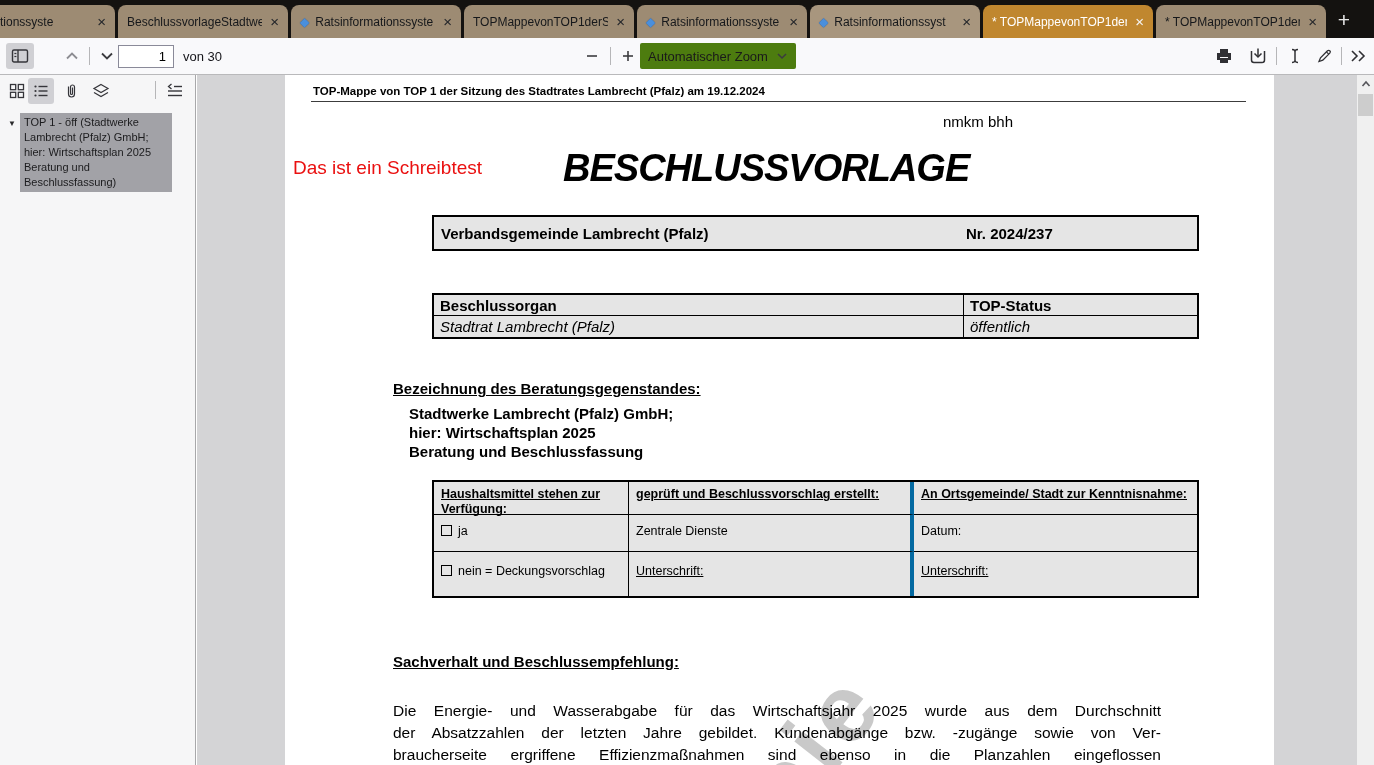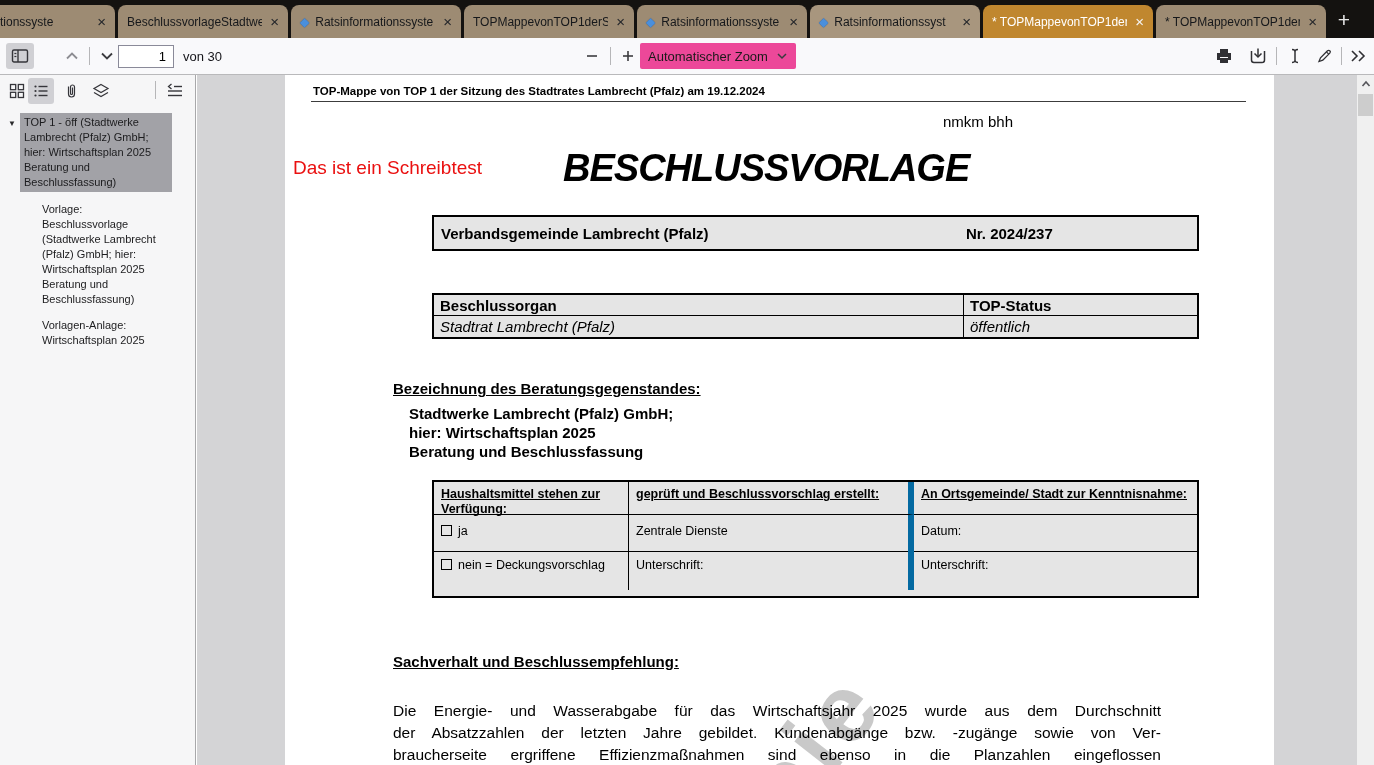--- a/index.html
+++ b/index.html
@@ -26,21 +26,21 @@
   #new-tab-btn{flex:none;width:30px;height:30px;margin-bottom:2px;color:#e6e6e6;font-size:21px;line-height:28px;text-align:center;cursor:pointer;}
 
   
   #pdftoolbar{position:absolute;top:38px;left:0;width:1374px;height:37px;background:var(--toolbar_bg);border-bottom:1px solid #b9b9bb;}
   .tbtn{position:absolute;top:5px;width:28px;height:26px;border-radius:3px;display:flex;align-items:center;justify-content:center;cursor:pointer;}
   .tbtn.pressed{background:#d0d0d4;}
   .tdivider{position:absolute;top:9px;width:1px;height:18px;background:#b6b6b8;}
   #page-input{position:absolute;left:118px;top:7px;width:56px;height:23px;border:1px solid #8a8a99;background:#fff;
               font-size:13px;text-align:right;padding-right:7px;font-family:"Liberation Sans",sans-serif;}
   #page-count{position:absolute;left:183px;top:11px;font-size:13px;color:#15151a;}
-  #zoom-select{position:absolute;left:640px;top:5px;width:156px;height:26px;background:#ec4899;border-radius:2px;
+  #zoom-select{position:absolute;left:640px;top:5px;width:156px;height:26px;background:#4d7c0f;border-radius:2px;
                display:flex;align-items:center;padding:0 8px;gap:8px;cursor:pointer;}
   #zoom-select span.zlabel{flex:1;font-size:13px;color:#1a1a1a;}
   svg.icon{display:block;}
 
   
   #sidebar{position:absolute;top:75px;left:0;width:196px;height:690px;background:#f6f6f7;border-right:1px solid #a8a8aa;overflow:hidden;}
   #sidebar-toolbar{position:relative;height:32px;}
   .sbtn{position:absolute;top:3px;width:26px;height:26px;border-radius:3px;display:flex;align-items:center;justify-content:center;cursor:pointer;}
   .sbtn.pressed{background:#d0d0d4;}
   #outline{padding:6px 4px 0 8px;font-size:11px;line-height:15px;color:#1c1c1e;}
@@ -74,25 +74,25 @@
   #table2 .r2{top:21px;height:21px;font-style:italic;}
 
   #subject-heading{left:108px;top:305px;font-size:15px;font-weight:bold;text-decoration:underline;white-space:nowrap;}
   #subject-lines{left:108px;top:329px;font-size:15px;font-weight:bold;line-height:19px;white-space:nowrap;margin-left:16px;}
   #subject-lines div{position:static;}
 
   #table3{left:108px;top:405px;width:767px;height:118px;}
   #table3 .t3cell{position:absolute;font-size:12.5px;padding:5px 7px;line-height:15px;}
   #table3 .thdr{font-weight:bold;text-decoration:underline;}
   #table3 .col1{left:0;width:195px;border-right:1px solid #000;}
-  #table3 .col2{left:195px;width:285px;border-right:6px solid #0369a1;}
+  #table3 .col2{left:195px;width:285px;border-right:4px solid #0369a1;}
   #table3 .col3{left:480px;width:283px;}
   #table3 .row1{top:0;height:33px;border-bottom:1px solid #000;}
   #table3 .row2{top:33px;height:37px;border-bottom:1px solid #000;padding-top:9px;}
-  #table3 .row3{top:64px;height:44px;padding-top:12px;}
+  #table3 .row3{top:70px;height:44px;padding-top:12px;text-decoration:underline;}
   .checkbox{display:inline-block;position:static !important;width:11px;height:11px;border:1.5px solid #000;vertical-align:-1px;margin-right:6px;}
 
   #section-heading{left:108px;top:578px;font-size:15px;font-weight:bold;text-decoration:underline;white-space:nowrap;}
   #paragraph{left:108px;top:625px;width:768px;font-size:15.5px;line-height:22px;color:#000;}
   #paragraph div{position:static;text-align:justify;text-align-last:justify;white-space:nowrap;}
   #watermark{left:350px;top:810px;font-size:96px;font-weight:bold;color:var(--watermark_gray);opacity:.8;
              letter-spacing:6px;transform:rotate(-52deg);transform-origin:0 0;white-space:nowrap;}
 
   
   #scrollbar{position:absolute;top:75px;right:0;width:17px;height:690px;background:#f0f0f0;}
@@ -258,24 +258,20 @@
           <line x1="2" y1="8" x2="16" y2="8" stroke="#35353a" stroke-width="1.4"></line>
           <line x1="2" y1="12.5" x2="16" y2="12.5" stroke="#35353a" stroke-width="1.4"></line>
           <polyline points="5.5,1 2.5,3.5 5.5,6" fill="none" stroke="#35353a" stroke-width="1.3"></polyline>
         </svg>
       </div>
     </div>
     <div id="outline">
       <div class="outline-top">
         <span class="expander">▼</span>
         <div class="outline-item-main">TOP 1 - öff (Stadtwerke Lambrecht (Pfalz) GmbH; hier: Wirtschaftsplan 2025 Beratung und Beschlussfassung)</div>
-      </div>
-      <div class="outline-children">
-        <div class="outline-child">Vorlage: Beschlussvorlage (Stadtwerke Lambrecht (Pfalz) GmbH; hier: Wirtschaftsplan 2025 Beratung und Beschlussfassung)</div>
-        <div class="outline-child">Vorlagen-Anlage: Wirtschaftsplan 2025</div>
       </div>
     </div>
   </div>
   <div id="sidebar-resizer"></div>
 
   <div id="viewer">
     <div id="page">
       <div id="watermark">Kopie</div>
       <div id="doc-header">TOP-Mappe von TOP 1 der Sitzung des Stadtrates Lambrecht (Pfalz) am 19.12.2024</div>
       <div id="doc-header-rule"></div>

